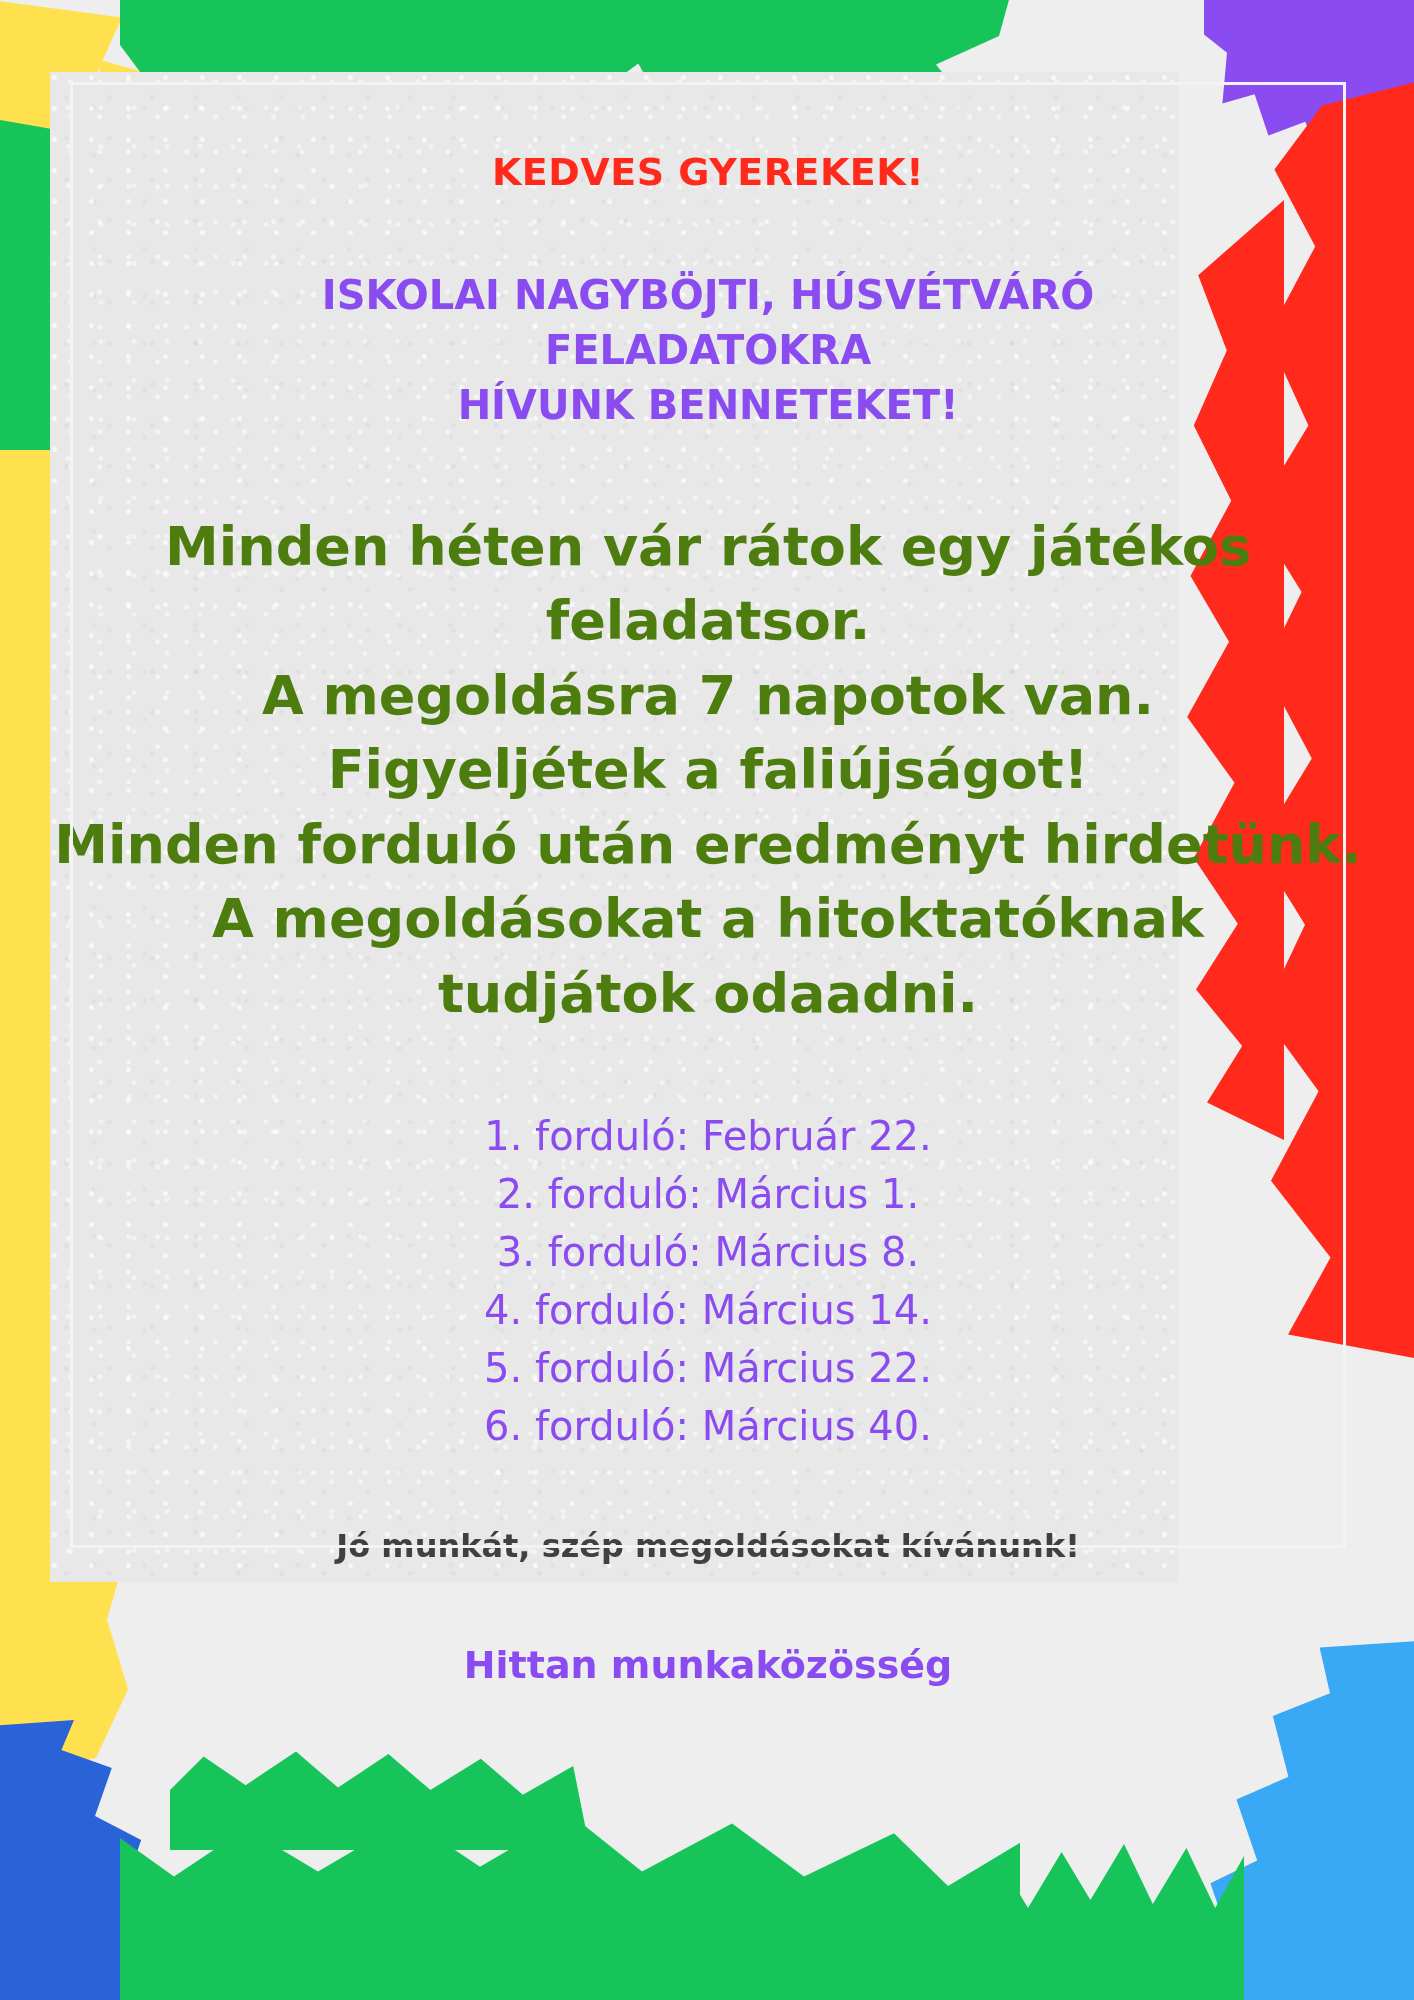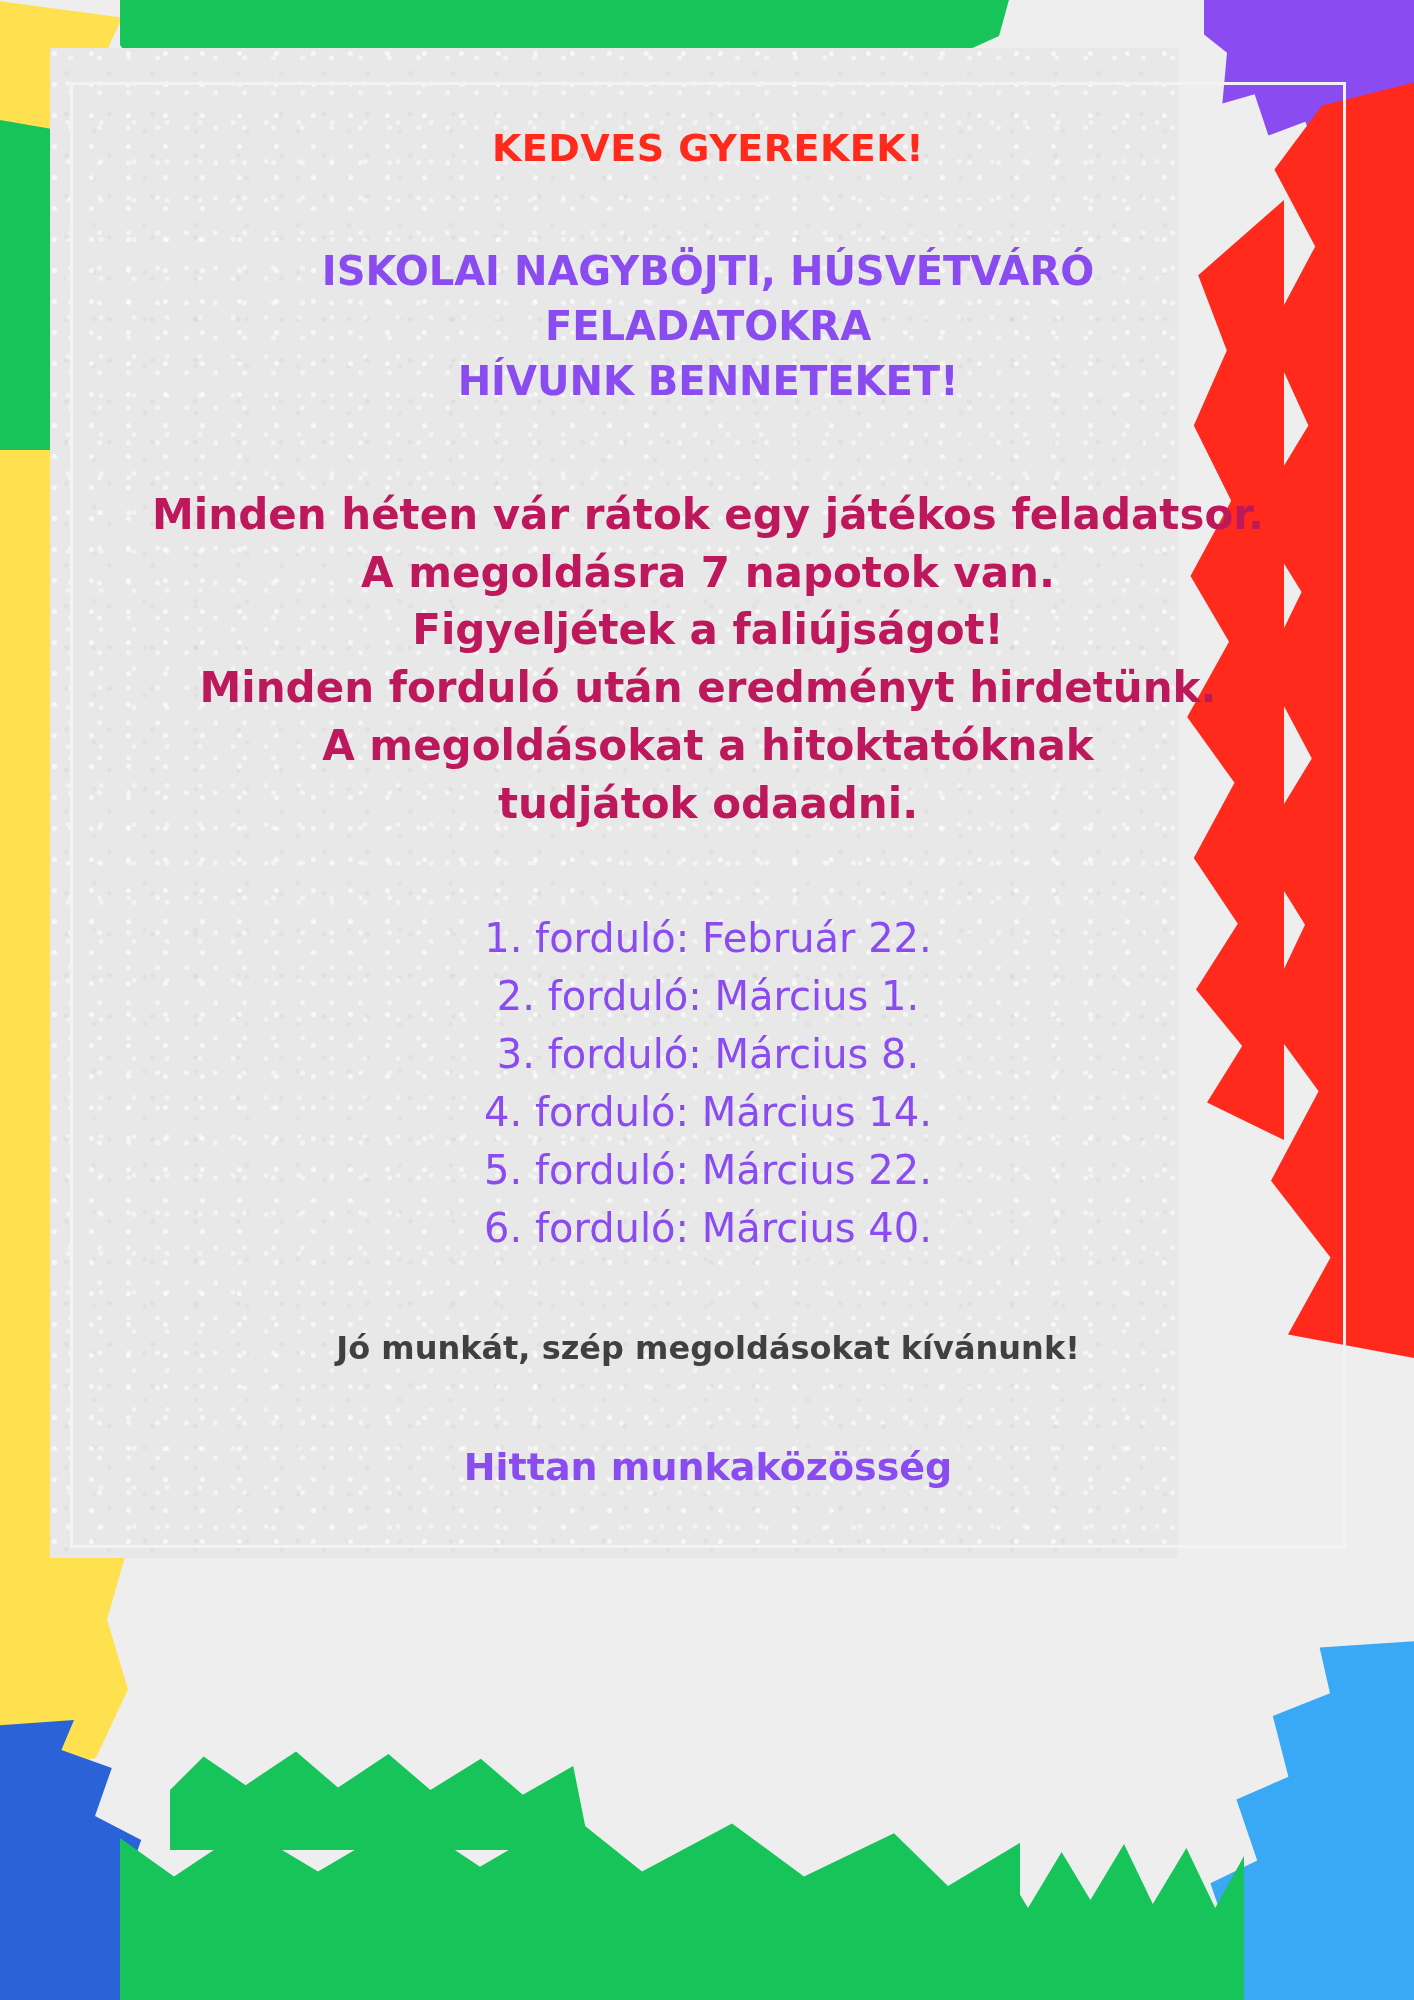--- a/index.html
+++ b/index.html
@@ -172,21 +172,21 @@
     height: 200px;
     background: #16c45a;
     clip-path: polygon(0% 100%, 100% 100%, 100% 18%, 88% 44%, 76% 14%,
       62% 42%, 50% 12%, 36% 40%, 24% 16%, 10% 44%, 0% 24%);
   }
 
   
   .paper {
     position: absolute;
     left: 50px;
-    top: 48px;
+    top: 72px;
     width: 1128px;
     height: 1510px;
     background: #e8e8e8;
     z-index: 2;
   }
   .paper-inner-frame {
     position: absolute;
     left: 70px;
     top: 82px;
     width: 1276px;
@@ -232,22 +232,22 @@
 
   .subhead {
     color: #8a4bf0;
     font-size: 40px;
     font-weight: bold;
     line-height: 1.38;
     margin: 8px 0 76px 0;
   }
 
   .body-block {
-    color: #be185d;
-    font-size: 42px;
+    color: #4d7c0f;
+    font-size: 54px;
     font-weight: bold;
     line-height: 1.38;
     margin: 16px 0 76px 0;
   }
 
   .rounds {
     color: #8a4bf0;
     font-size: 40px;
     font-weight: normal;
     line-height: 1.45;

